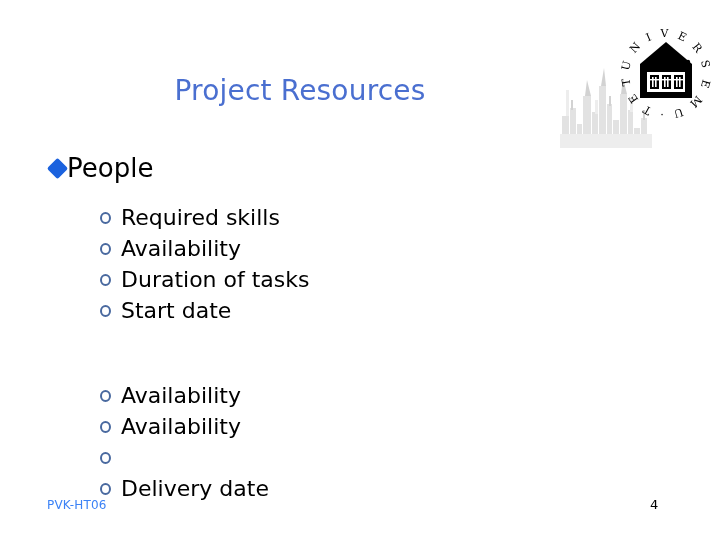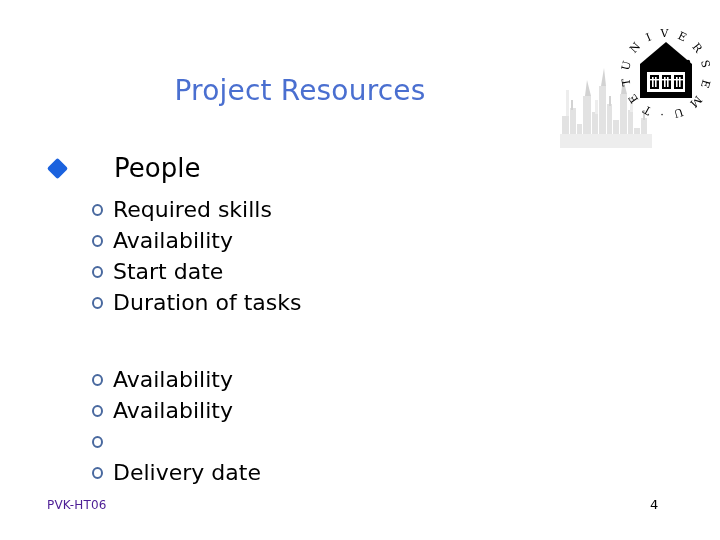--- a/index.html
+++ b/index.html
@@ -67,21 +67,21 @@
     top: 150px;
     width: 720px;
   }
 
   .group { position: relative; }
   .group.second { margin-top: 24px; }
 
   .l1 {
     position: relative;
     height: 36px;
-    padding-left: 114px;
+    padding-left: 67px;
     display: flex;
     align-items: center;
   }
   .l1 .diamond {
     position: absolute;
     left: 50px;
     top: 50%;
     width: 15px;
     height: 15px;
     margin-top: -7px;
@@ -91,21 +91,21 @@
   }
   .l1 .l1-text {
     font-family: "DejaVu Sans", sans-serif;
     font-size: 26px;
     line-height: 30px;
     color: #000000;
     white-space: nowrap;
   }
 
   .sublist {
-    margin: 8px;
+    margin: 16px;
     padding: 0;
     list-style: none;
   }
   .l2 {
     position: relative;
     height: 31px;
     padding-left: 105px;
     display: flex;
     align-items: center;
   }
@@ -132,21 +132,21 @@
   .gap { height: 14px; }
 
   
   .footer-left {
     position: absolute;
     left: 47px;
     top: 497px;
     font-family: "DejaVu Sans", sans-serif;
     font-size: 12px;
     line-height: 16px;
-    color: #4c1d95;
+    color: #3b82f6;
     letter-spacing: 0.2px;
   }
   .footer-page {
     position: absolute;
     left: 650px;
     top: 497px;
     font-family: "DejaVu Sans", sans-serif;
     font-size: 13px;
     line-height: 16px;
     color: #000000;
@@ -244,25 +244,25 @@
         <li class="l2">
           <span class="circ"></span>
           <span class="l2-text">Required skills</span>
         </li>
         <li class="l2">
           <span class="circ"></span>
           <span class="l2-text">Availability</span>
         </li>
         <li class="l2">
           <span class="circ"></span>
+          <span class="l2-text">Duration of tasks</span>
+        </li>
+        <li class="l2">
+          <span class="circ"></span>
           <span class="l2-text">Start date</span>
-        </li>
-        <li class="l2">
-          <span class="circ"></span>
-          <span class="l2-text">Duration of tasks</span>
         </li>
       </ul>
     </div>
 
     <div class="gap"></div>
 
     <div class="group second">
       <ul class="sublist">
         <li class="l2">
           <span class="circ"></span>

